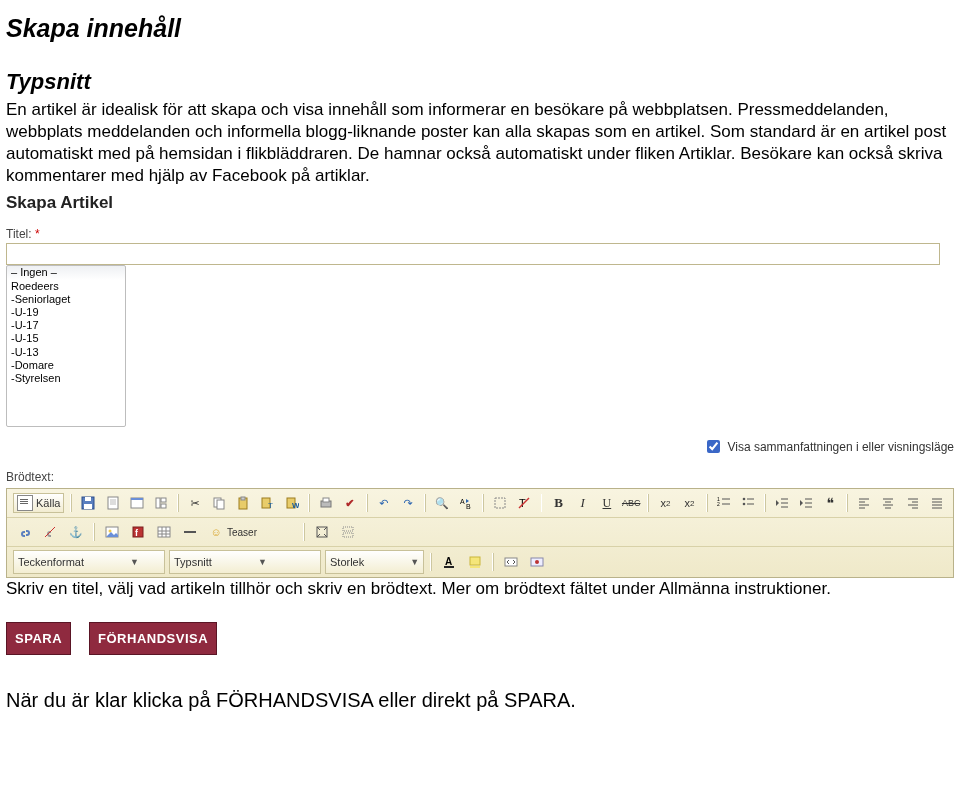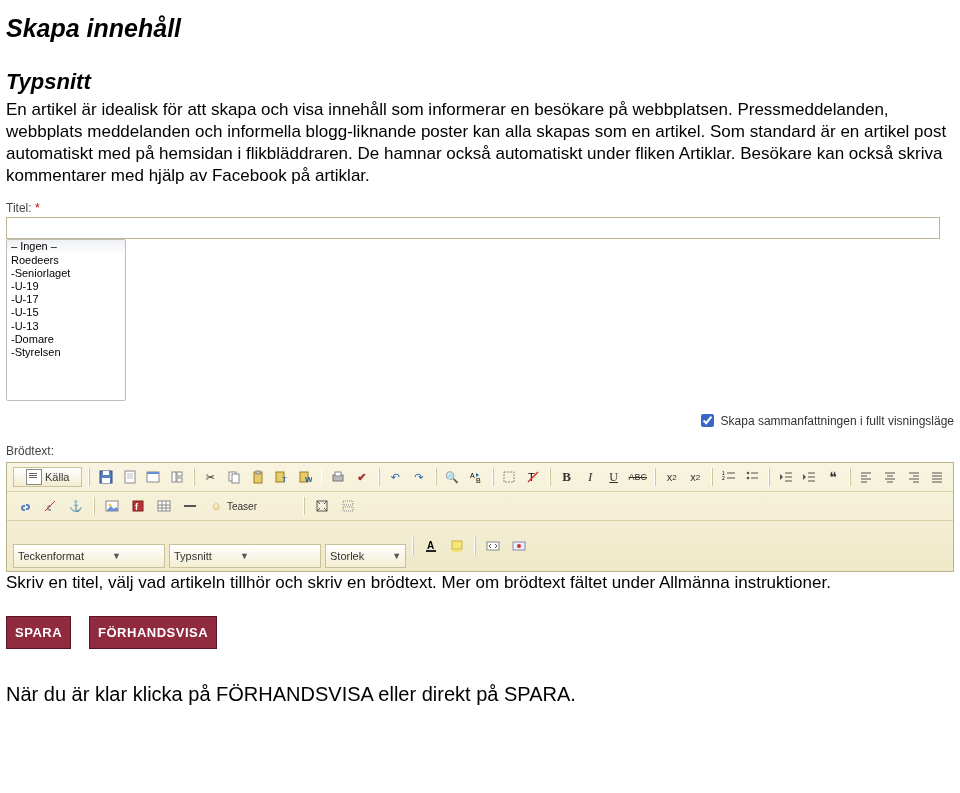--- a/index.html
+++ b/index.html
@@ -109,43 +109,42 @@
     width: 1px; height: 18px;
     background: #cdc7a0;
     margin: 0 2px;
     border-left:1px solid #fff;
   }
   .kalla {
     display: inline-flex;
     align-items:center;
     gap:3px;
     font-size:11px;
-    padding:1px 12px;
+    padding:1px 3px;
     border:1px solid #c8c199;
     background: linear-gradient(#fff,#f2ecd1);
     text-align: right;
   }
   .kalla-icon {
     width:14px;height:14px;
     display:inline-block;
     border:1px solid #888;
     background:#fff;
     position:relative;
   }
   .kalla-icon::after{content:"";position:absolute;left:2px;top:3px;width:8px;height:1px;background:#666;box-shadow:0 2px #666,0 4px #666;}
   .tb-select {
     height: 22px;
     font-size: 11px;
     border: 1px solid #c8c199;
     background: linear-gradient(#ffffff,#f3eed2);
     padding: 0 4px;
     display: inline-flex;
     align-items: center;
-    gap: 28px;
-    margin-top: 20px;
+    gap: 46px;
   }
   .tb-select .arrow { color:#555; font-size:9px;}
   .w160{min-width:142px;}
   .w80{min-width:64px;}
 
   .after-form { margin-top: 28px; }
   .btns { margin-top: 22px; display:flex; gap:18px; }
   .btn {
     display:inline-block;
     padding: 8px 8px;
@@ -161,20 +160,21 @@
   svg { display:block; }
 </style>
 </head>
 <body>
 
 <h1>Skapa innehåll</h1>
 <h2>Typsnitt</h2>
 <p class="body">En artikel är idealisk för att skapa och visa innehåll som informerar en besökare på webbplatsen. Pressmeddelanden, webbplats meddelanden och informella blogg-liknande poster kan alla skapas som en artikel. Som standard är en artikel post automatiskt med på hemsidan i flikbläddraren. De hamnar också automatiskt under fliken Artiklar. Besökare kan också skriva kommentarer med hjälp av Facebook på artiklar.</p>
 
 <div class="form-area">
+  <div class="skapa-artikel">Skapa Artikel</div>
 
   <div class="field-label">
     <span>Titel:</span>
     <span class="star">*</span>
   </div>
   <input class="titel-input" type="text" style="">
 
   <select multiple="" class="listbox" id="tillhor-list">
       <option>– Ingen –</option>
       <option>Roedeers</option>
@@ -183,21 +183,21 @@
       <option>-U-17</option>
       <option>-U-15</option>
       <option>-U-13</option>
       <option>-Domare</option>
       <option>-Styrelsen</option>
     </select>
 
   <div class="summary-row">
     <label>
       <input type="checkbox" checked="" style="">
-      <span>Skapa sammanfattningen i fullt visningsläge</span>
+      <span>Visa sammanfattningen i eller visningsläge</span>
     </label>
   </div>
 
   <div class="field-label">Brödtext:</div>
 
   <div class="toolbar">
 
     <div class="tb-row">
       <span class="kalla">
         <span class="kalla-icon"></span>

